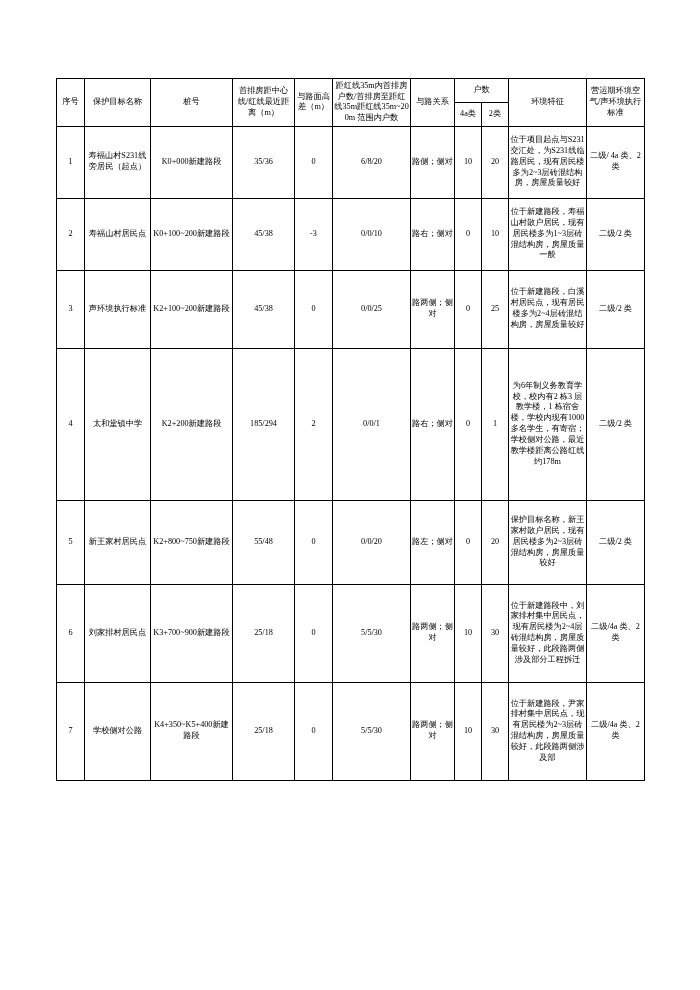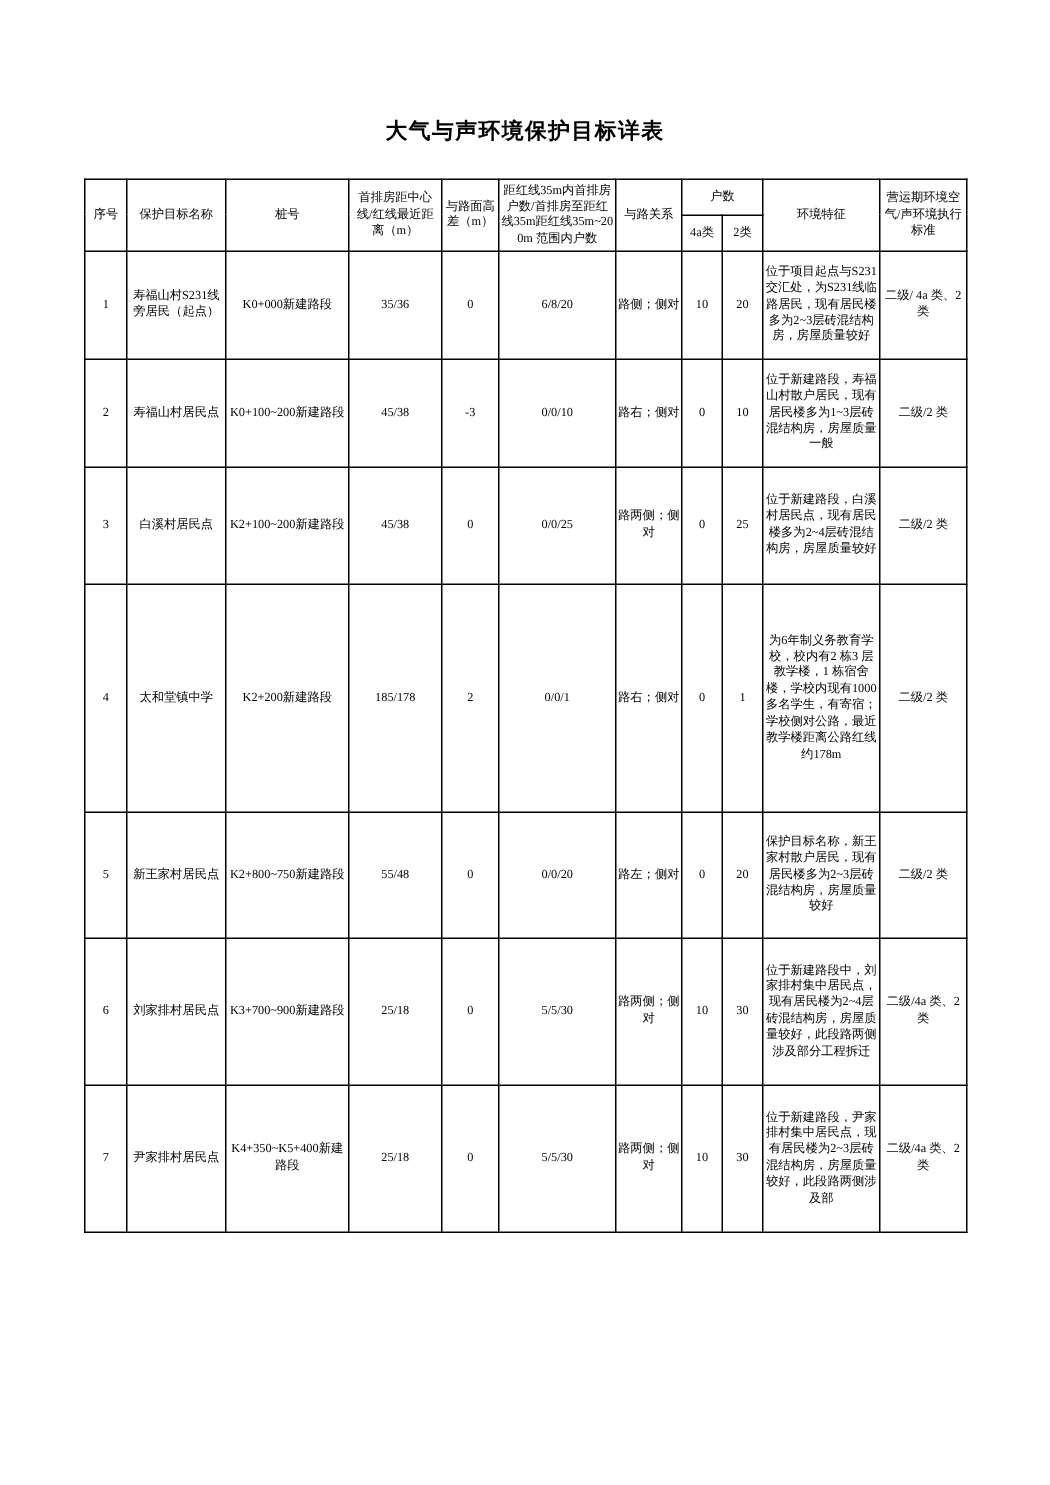--- a/index.html
+++ b/index.html
@@ -68,21 +68,20 @@
   }
   .cell-name, .cell-stake, .cell-rel, .cell-std {
     line-height: 1.32;
   }
 </style>
 </head>
 <body>
 
 <div class="page">
 
-  <div class="doc-title">大气与声环境保护目标详表</div>
 
   <table class="main">
     <colgroup>
       <col class="c-seq">
         <col class="c-name">
         <col class="c-stake">
         <col class="c-dist">
       <col class="c-height">
         <col class="c-hh">
         <col class="c-rel">
@@ -134,37 +133,37 @@
         <td>0/0/10</td>
         <td class="cell-rel">路右；侧对</td>
         <td>0</td>
         <td>10</td>
         <td class="cell-feat">位于新建路段，寿福山村散户居民，现有居民楼多为1~3层砖混结构房，房屋质量一般</td>
         <td class="cell-std">二级/2 类</td>
       </tr>
 
       <tr style="height:78px">
         <td>3</td>
-        <td class="cell-name">白溪村居民点</td>
+        <td class="cell-name">声环境执行标准</td>
         <td class="cell-stake">K2+100~200新建路段</td>
         <td>45/38</td>
         <td>0</td>
         <td>0/0/25</td>
         <td class="cell-rel">路两侧；侧对</td>
         <td>0</td>
         <td>25</td>
         <td class="cell-feat">位于新建路段，白溪村居民点，现有居民楼多为2~4层砖混结构房，房屋质量较好</td>
         <td class="cell-std">二级/2 类</td>
       </tr>
 
       <tr style="height:152px">
         <td>4</td>
         <td class="cell-name">太和堂镇中学</td>
         <td class="cell-stake">K2+200新建路段</td>
-        <td>185/178</td>
+        <td>185/294</td>
         <td>2</td>
         <td>0/0/1</td>
         <td class="cell-rel">路右；侧对</td>
         <td>0</td>
         <td>1</td>
         <td class="cell-feat">为6年制义务教育学校，校内有2 栋3 层教学楼，1 栋宿舍楼，学校内现有1000 多名学生，有寄宿；学校侧对公路，最近教学楼距离公路红线约178m</td>
         <td class="cell-std">二级/2 类</td>
       </tr>
 
       <tr style="height:84px">
@@ -190,21 +189,21 @@
         <td>5/5/30</td>
         <td class="cell-rel">路两侧；侧对</td>
         <td>10</td>
         <td>30</td>
         <td class="cell-feat">位于新建路段中，刘家排村集中居民点，现有居民楼为2~4层砖混结构房，房屋质量较好，此段路两侧涉及部分工程拆迁</td>
         <td class="cell-std">二级/4a 类、2 类</td>
       </tr>
 
       <tr style="height:98px">
         <td>7</td>
-        <td class="cell-name">尹家排村居民点</td>
+        <td class="cell-name">学校侧对公路</td>
         <td class="cell-stake">K4+350~K5+400新建路段</td>
         <td>25/18</td>
         <td>0</td>
         <td>5/5/30</td>
         <td class="cell-rel">路两侧；侧对</td>
         <td>10</td>
         <td>30</td>
         <td class="cell-feat">位于新建路段，尹家排村集中居民点，现有居民楼为2~3层砖混结构房，房屋质量较好，此段路两侧涉及部</td>
         <td class="cell-std">二级/4a 类、2 类</td>
       </tr>

